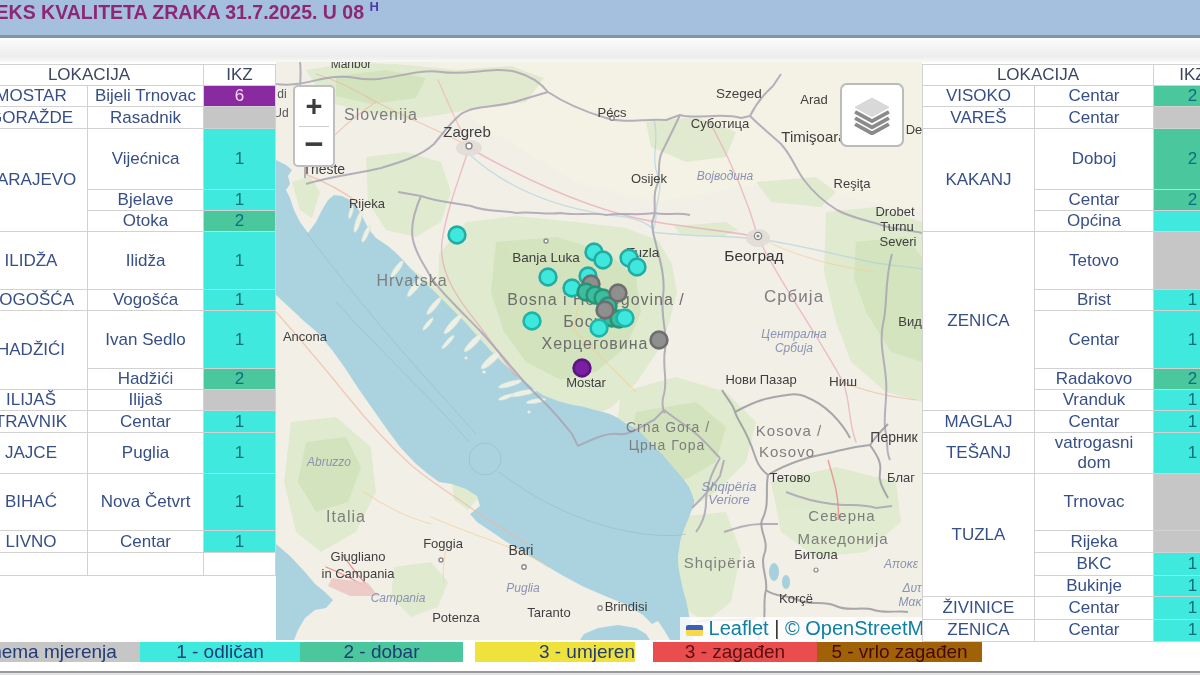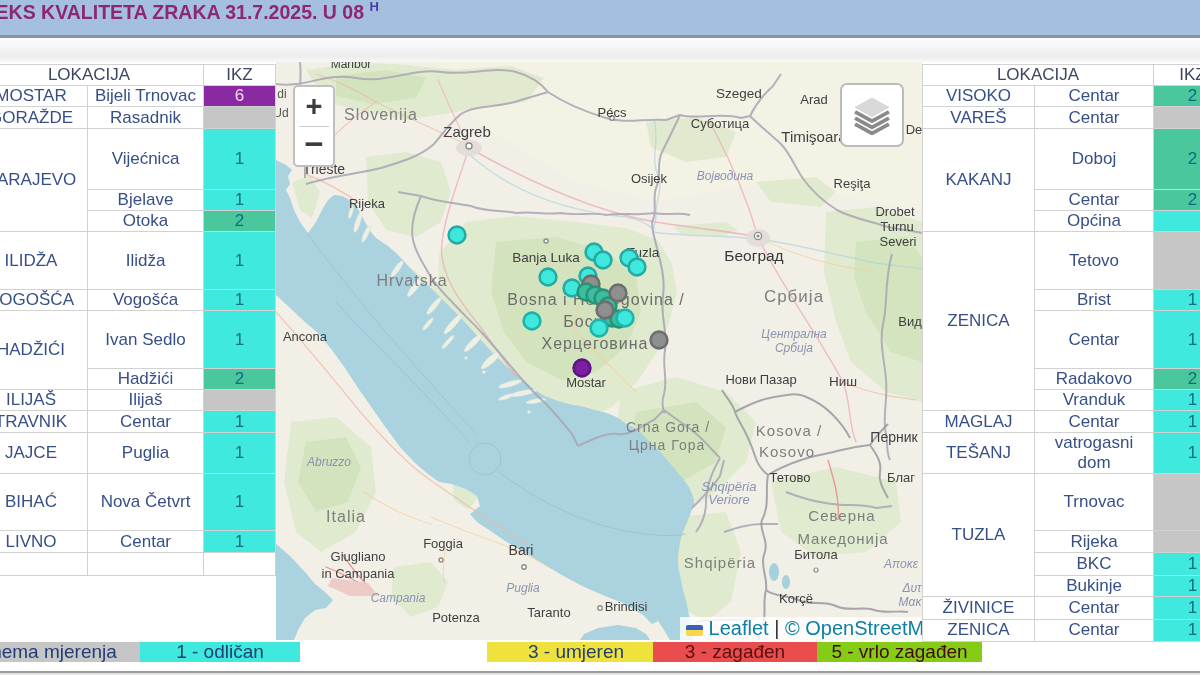--- a/index.html
+++ b/index.html
@@ -479,20 +479,21 @@
 </div>
 <div style="position:absolute;right:0;bottom:0;width:236px;height:23px;background:rgba(255,255,255,0.82);font-size:20px;line-height:23px;color:#0c81a5;padding:0 0 0 6px;white-space:nowrap;">
 <span style="display:inline-block;width:17px;height:11px;vertical-align:-1px;border-radius:2px;overflow:hidden;background:linear-gradient(#3a5fc4 50%,#f8d748 50%);"></span>
 <span> Leaflet</span><span style="color:#333"> | </span><span>© OpenStreetMap</span>
 </div>
 </div>
 
 <div id="legend">
 <div style="left:-32px;width:172px;background:#C6C6C6;">nema mjerenja</div>
 <div style="left:140px;width:160px;background:#3FE9DD;text-align:center;">1 - odličan</div>
-<div style="left:487px;width:178px;background:#F0E23C;">3 - umjeren</div>
+<div style="left:300px;width:163px;background:#4AC79C;">2 - dobar</div>
+<div style="left:475px;width:160px;background:#F0E23C;text-align:right;">3 - umjeren</div>
 <div style="left:653px;width:164px;background:#EA4D4D;color:#5A1010;">3 - zagađen</div>
-<div style="left:817px;width:165px;background:#84cc16;color:#440808;">5 - vrlo zagađen</div>
+<div style="left:817px;width:165px;background:#a16207;color:#440808;">5 - vrlo zagađen</div>
 
 </div>
 <div id="botline"></div>
 <div id="botbar"></div>
 </div>
 
 </body></html>

